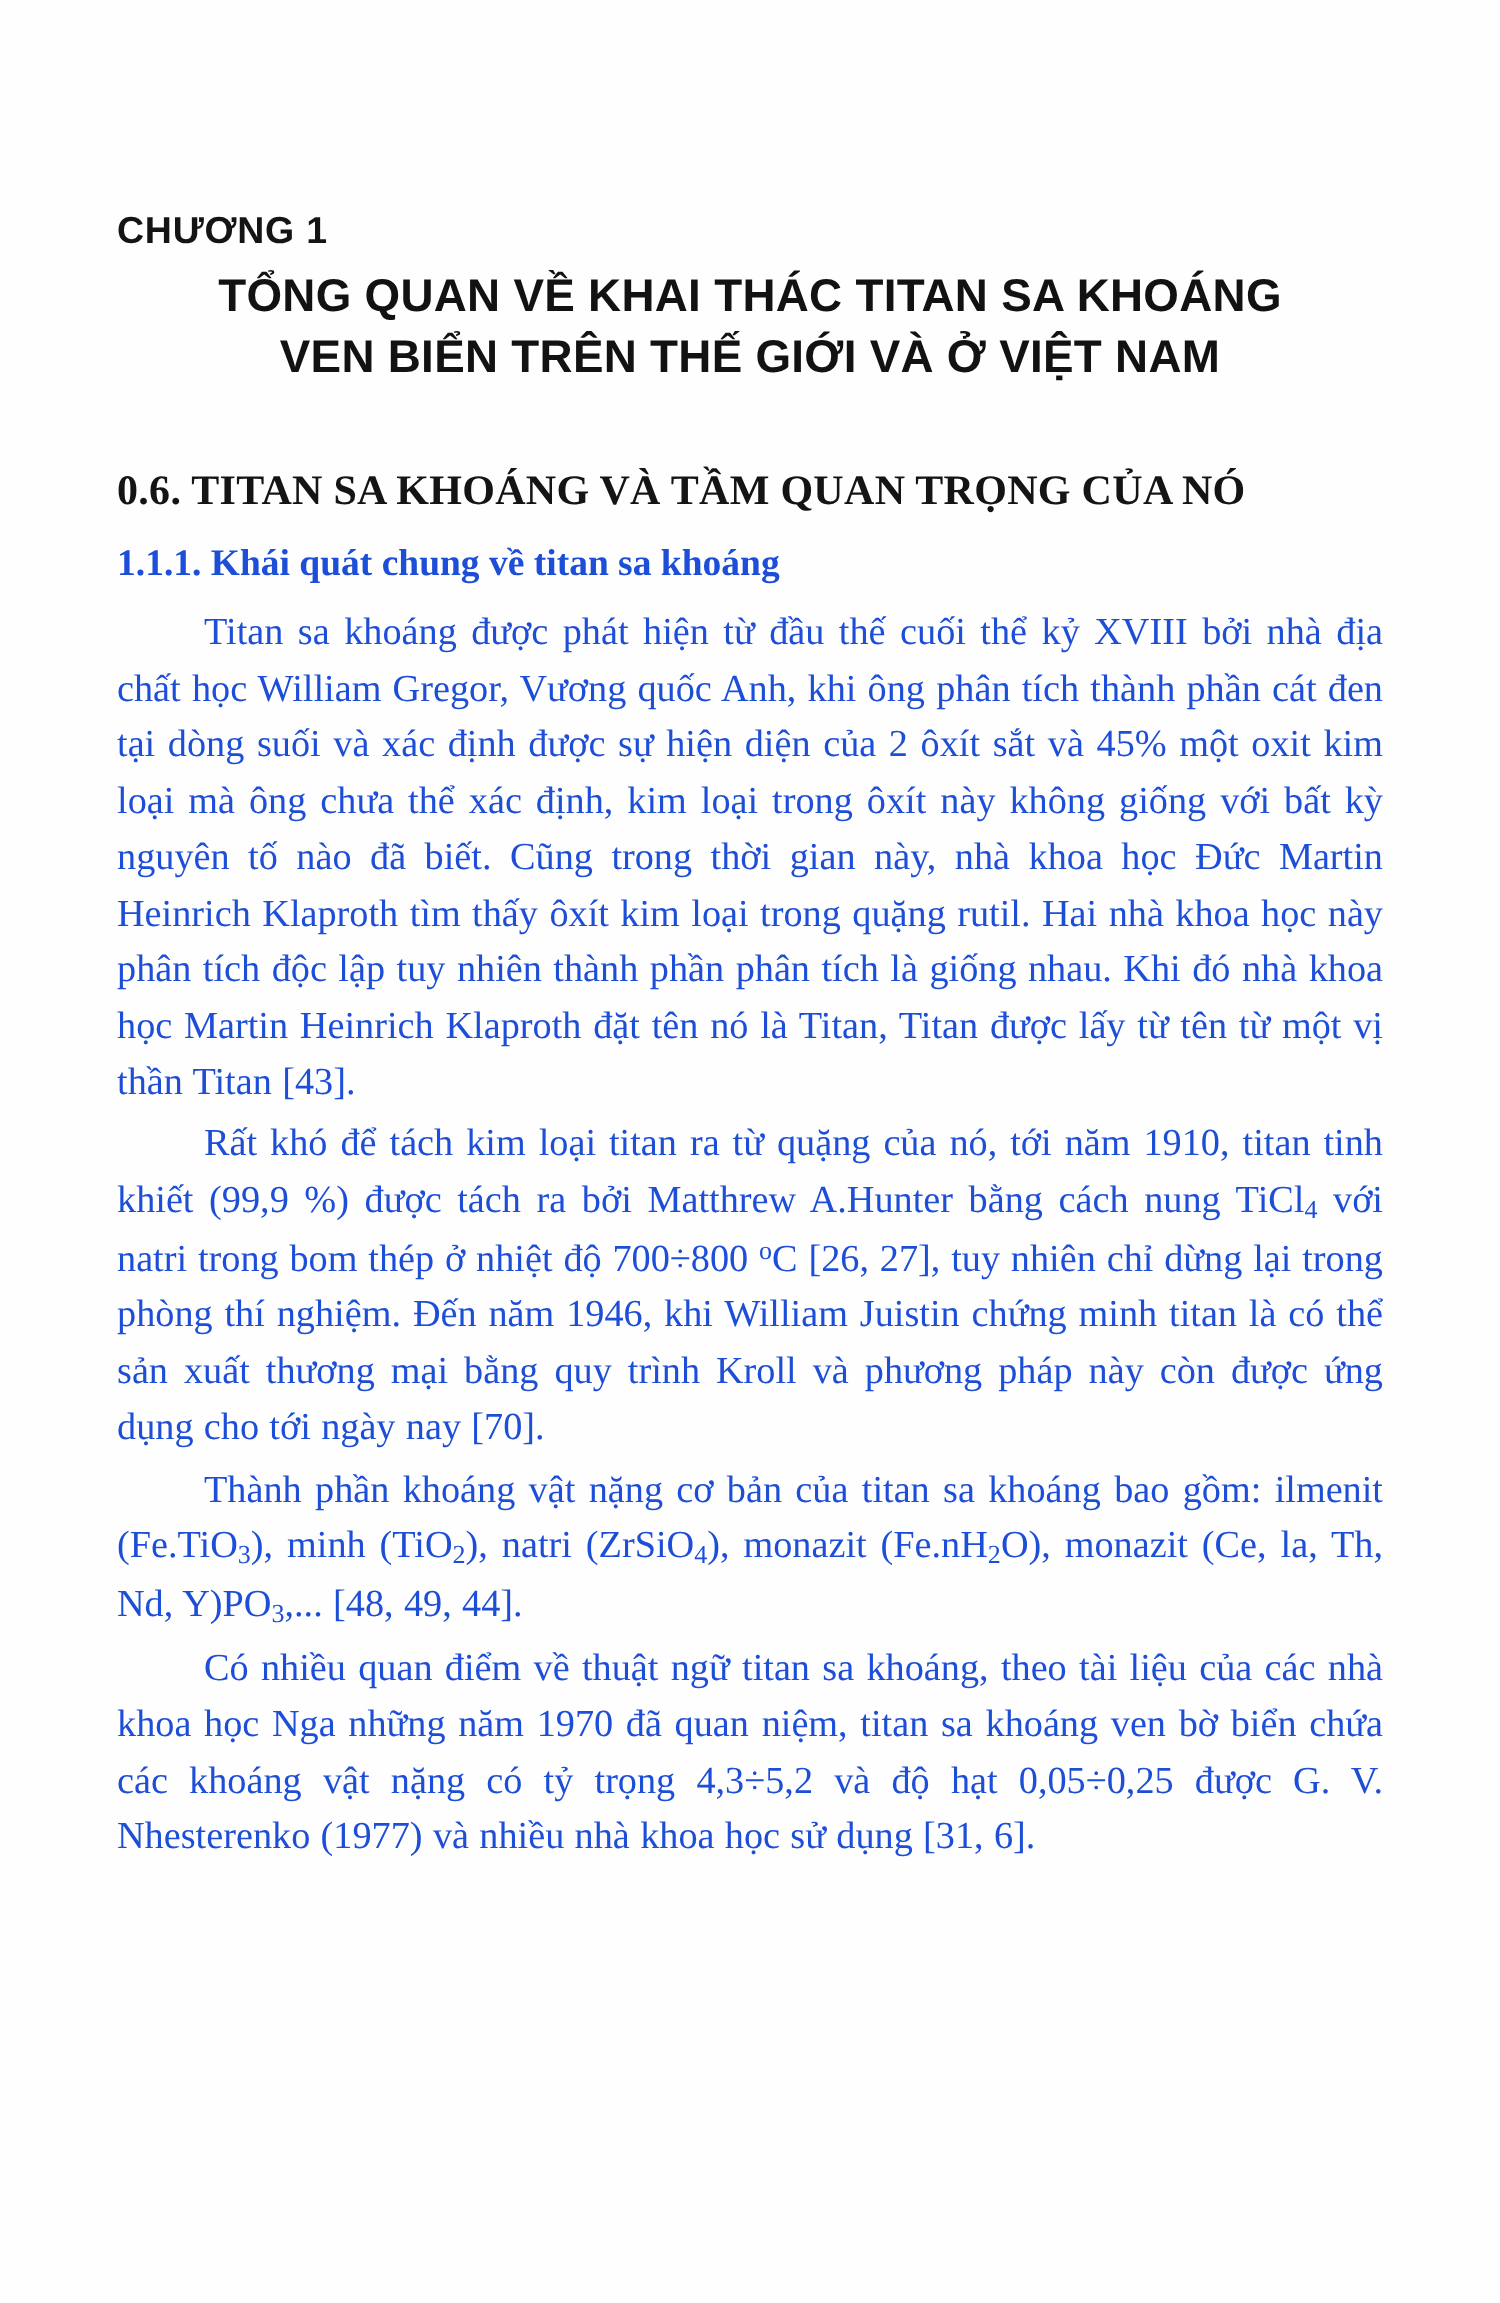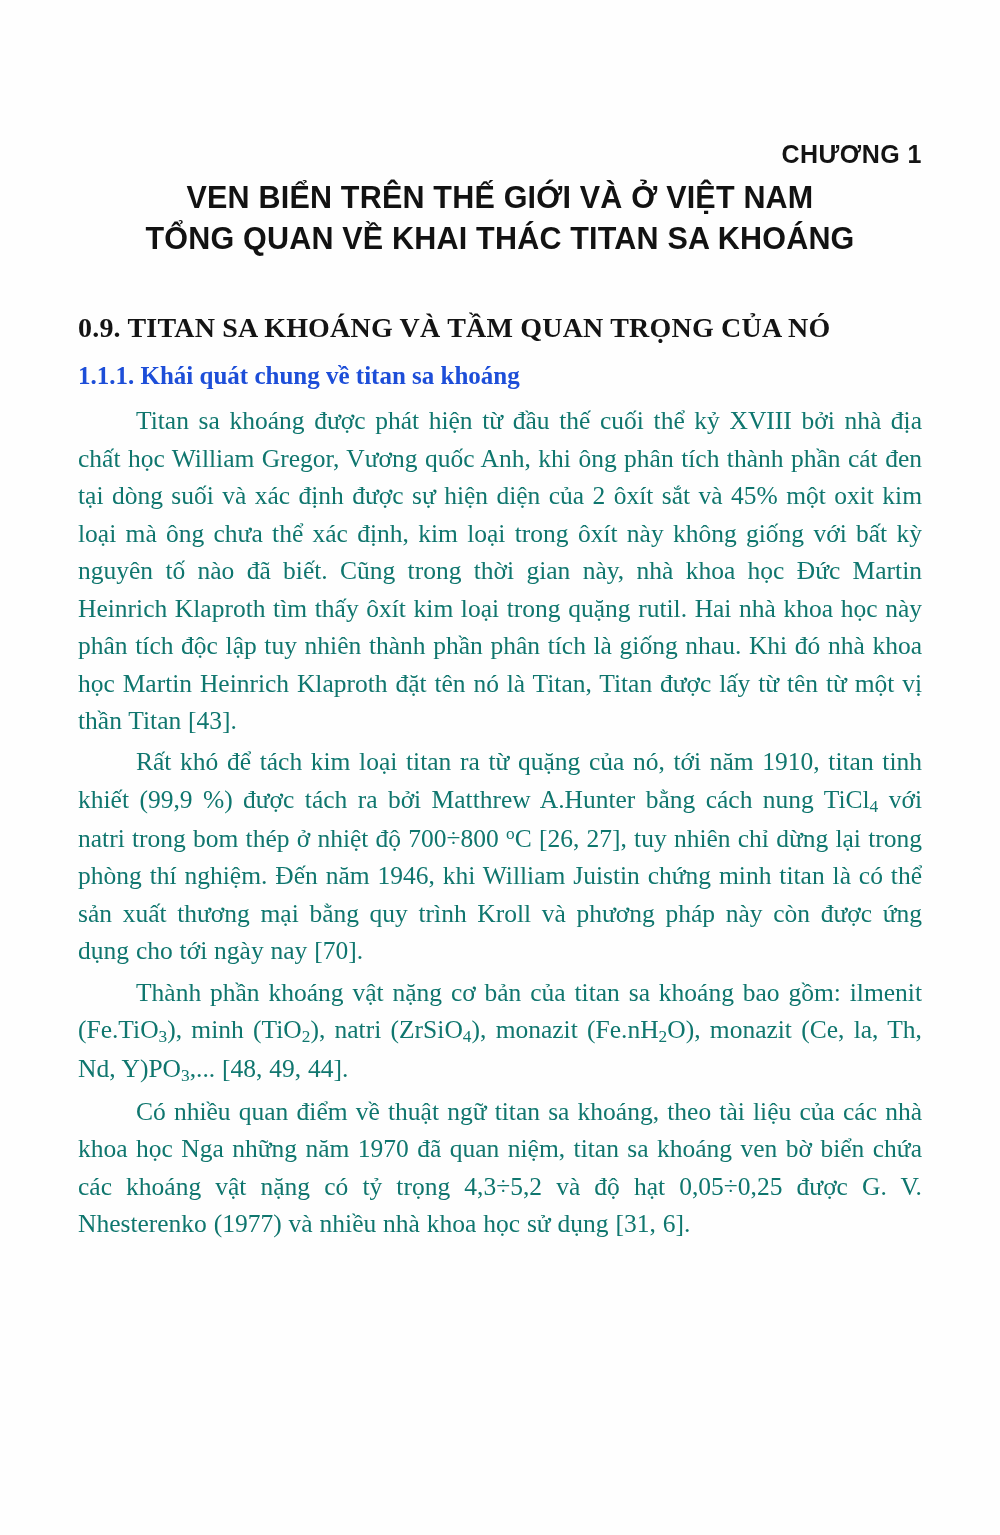--- a/index.html
+++ b/index.html
@@ -16,21 +16,21 @@
   }
   .page {
     position: relative;
     width: 1000px;
     height: 1535px;
     box-sizing: border-box;
     padding: 140px 78px 40px 78px;
     background: #fefefe;
   }
   .chapter-label {
-    text-align: right;
+    text-align: left;
     font-family: "Liberation Sans", sans-serif;
     font-weight: bold;
     font-size: 25px;
     letter-spacing: 0.5px;
     color: #141414;
     margin: 0 0 8px 0;
   }
   .chapter-title {
     text-align: center;
     font-family: "Liberation Sans", sans-serif;
@@ -56,45 +56,45 @@
     color: #1d4ed8;
     margin: 0 0 12px 0;
   }
   p.body-text {
     font-size: 25.5px;
     line-height: 1.47;
     text-align: justify;
     text-justify: inter-word;
     margin: 0 0 4px 0;
     text-indent: 58px;
-    color: #0f766e;
+    color: #1d4ed8;
     word-spacing: 0.5px;
   }
   sub {
     font-size: 0.68em;
     vertical-align: -0.25em;
   }
   sup {
     font-size: 0.68em;
     vertical-align: 0.45em;
   }
 </style>
 </head>
 <body>
 
 <div class="page">
 
   <div class="chapter-label">CHƯƠNG 1</div>
 
   <div class="chapter-title">
+    <div>TỔNG QUAN VỀ KHAI THÁC TITAN SA KHOÁNG</div>
     <div>VEN BIỂN TRÊN THẾ GIỚI VÀ Ở VIỆT NAM</div>
-    <div>TỔNG QUAN VỀ KHAI THÁC TITAN SA KHOÁNG</div>
   </div>
 
-  <div class="section-title">0.9. TITAN SA KHOÁNG VÀ TẦM QUAN TRỌNG CỦA NÓ</div>
+  <div class="section-title">0.6. TITAN SA KHOÁNG VÀ TẦM QUAN TRỌNG CỦA NÓ</div>
 
   <div class="subsection-title">1.1.1. Khái quát chung về titan sa khoáng</div>
 
   <p class="body-text">Titan sa khoáng được phát hiện từ đầu thế cuối thể kỷ XVIII bởi nhà địa chất học William Gregor, Vương quốc Anh, khi ông phân tích thành phần cát đen tại dòng suối và xác định được sự hiện diện của 2 ôxít sắt và 45% một oxit kim loại mà ông chưa thể xác định, kim loại trong ôxít này không giống với bất kỳ nguyên tố nào đã biết. Cũng trong thời gian này, nhà khoa học Đức Martin Heinrich Klaproth tìm thấy ôxít kim loại trong quặng rutil. Hai nhà khoa học này phân tích độc lập tuy nhiên thành phần phân tích là giống nhau. Khi đó nhà khoa học Martin Heinrich Klaproth đặt tên nó là Titan, Titan được lấy từ tên từ một vị thần Titan [43].</p>
 
   <p class="body-text"><span>Rất khó để tách kim loại titan ra từ quặng của nó, tới năm 1910, titan tinh khiết (99,9 %) được tách ra bởi Matthrew A.Hunter bằng cách nung TiCl</span><sub>4</sub><span> với natri trong bom thép ở nhiệt độ 700÷800 </span><sup>o</sup><span>C [26, 27], tuy nhiên chỉ dừng lại trong phòng thí nghiệm. Đến năm 1946, khi William Juistin chứng minh titan là có thể sản xuất thương mại bằng quy trình Kroll và phương pháp này còn được ứng dụng cho tới ngày nay [70].</span></p>
 
   <p class="body-text"><span>Thành phần khoáng vật nặng cơ bản của titan sa khoáng bao gồm: ilmenit (Fe.TiO</span><sub>3</sub><span>), minh (TiO</span><sub>2</sub><span>), natri (ZrSiO</span><sub>4</sub><span>), monazit (Fe.nH</span><sub>2</sub><span>O), monazit (Ce, la, Th, Nd, Y)PO</span><sub>3</sub><span>,... [48, 49, 44].</span></p>
 
   <p class="body-text">Có nhiều quan điểm về thuật ngữ titan sa khoáng, theo tài liệu của các nhà khoa học Nga những năm 1970 đã quan niệm, titan sa khoáng ven bờ biển chứa các khoáng vật nặng có tỷ trọng 4,3÷5,2 và độ hạt 0,05÷0,25 được G. V. Nhesterenko (1977) và nhiều nhà khoa học sử dụng [31, 6].</p>

